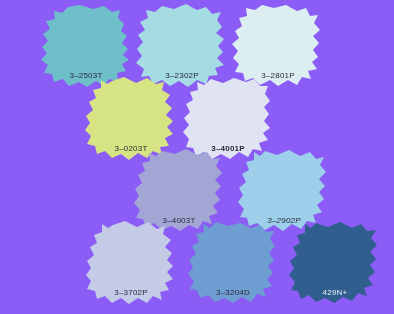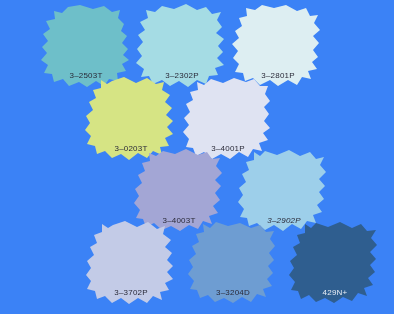--- a/index.html
+++ b/index.html
@@ -42,21 +42,21 @@
     pointer-events: none;
   }
   .swatch-label.light-text {
     color: #e8eef5;
     margin-top: 32px;
   }
 </style>
 </head>
 <body>
 
-<div id="palette-page" style="background: #3b82f6; width: 394px; height: 314px;">
+<div id="palette-page" style="background: #8b5cf6; width: 394px; height: 314px;">
 
   <div class="swatch" style="left:38px; top:3px;">
     <svg viewBox="0 0 96 88" aria-hidden="true">
       <path fill="#6ebfc9" d="M30 4 L42 2 L55 6 L66 3 L74 9 L82 7 L80 15 L86 21 L83 28 L89 33 L84 40 L90 46 L85 52 L91 57 L84 61 L88 68 L79 70 L80 78 L71 76 L66 83 L58 78 L49 84 L41 79 L31 83 L25 76 L16 79 L14 71 L6 70 L10 62 L3 57 L9 50 L4 44 L10 38 L5 31 L12 26 L8 18 L17 16 L16 8 L24 10 Z"></path>
     </svg>
     <div class="swatch-label" style="color: rgb(42, 42, 56);">3–2503T</div>
   </div>
 
   <div class="swatch" style="left:134px; top:3px;">
     <svg viewBox="0 0 96 88" aria-hidden="true">
@@ -72,21 +72,21 @@
     <div class="swatch-label" style="color: rgb(42, 42, 56);">3–2801P</div>
   </div>
 
   <div class="swatch" style="left:83px; top:76px;">
     <svg viewBox="0 0 96 88" aria-hidden="true">
       <path fill="#d6e484" d="M29 5 L41 1 L53 7 L64 2 L73 8 L81 6 L79 14 L87 19 L82 26 L89 32 L83 39 L90 45 L84 51 L90 58 L82 62 L86 70 L77 71 L79 79 L70 75 L64 82 L55 77 L46 84 L38 78 L29 82 L22 75 L14 78 L12 70 L4 68 L8 60 L2 54 L7 47 L3 40 L10 34 L6 26 L13 22 L10 14 L18 12 L18 4 L24 8 Z"></path>
     </svg>
     <div class="swatch-label" style="color: rgb(42, 42, 56);">3–0203T</div>
   </div>
 
-  <div class="swatch" style="left:180px; top:76px;">
+  <div class="swatch" style="left:180px; top:76px;font-weight:bold;">
     <svg viewBox="0 0 96 88" aria-hidden="true">
       <path fill="#dfe3f2" d="M31 3 L43 7 L54 2 L66 6 L74 3 L80 10 L88 10 L85 18 L90 25 L84 31 L89 38 L84 45 L90 52 L83 57 L88 64 L79 67 L82 75 L73 73 L68 81 L59 76 L50 83 L41 78 L32 83 L24 76 L16 80 L13 72 L6 71 L9 63 L3 56 L9 49 L4 42 L10 36 L6 28 L13 24 L10 16 L18 14 L17 6 L24 9 Z"></path>
     </svg>
     <div class="swatch-label" style="color: rgb(42, 42, 56);">3–4001P</div>
   </div>
 
 
 
   <div class="swatch" style="left:131px; top:148px;">
     <svg viewBox="0 0 96 88" aria-hidden="true">

